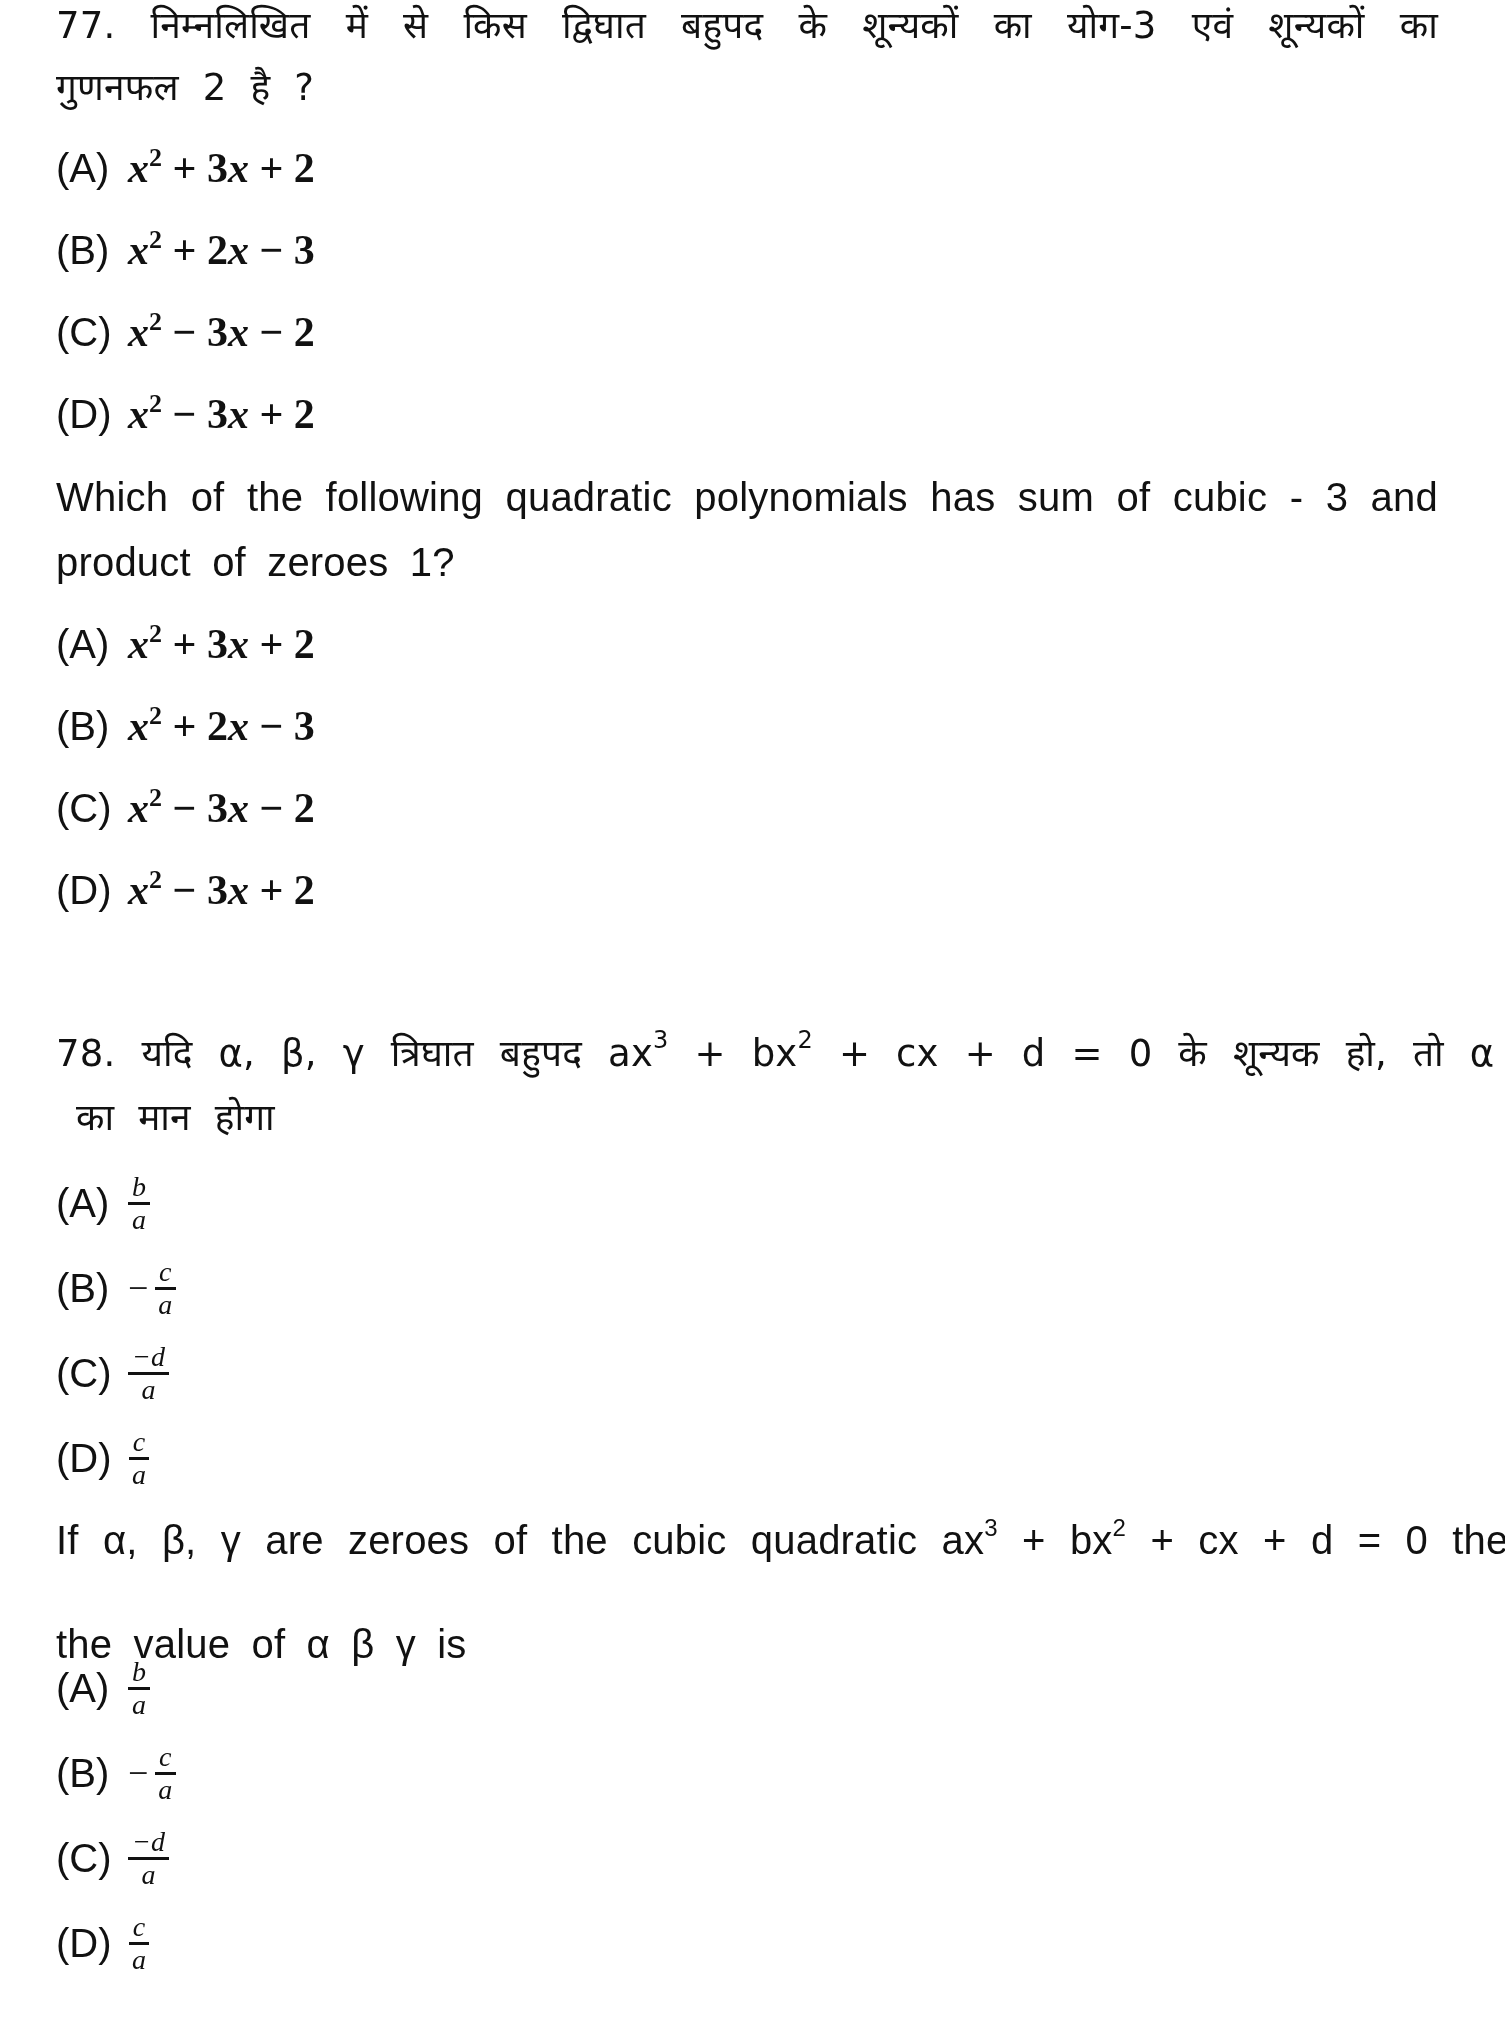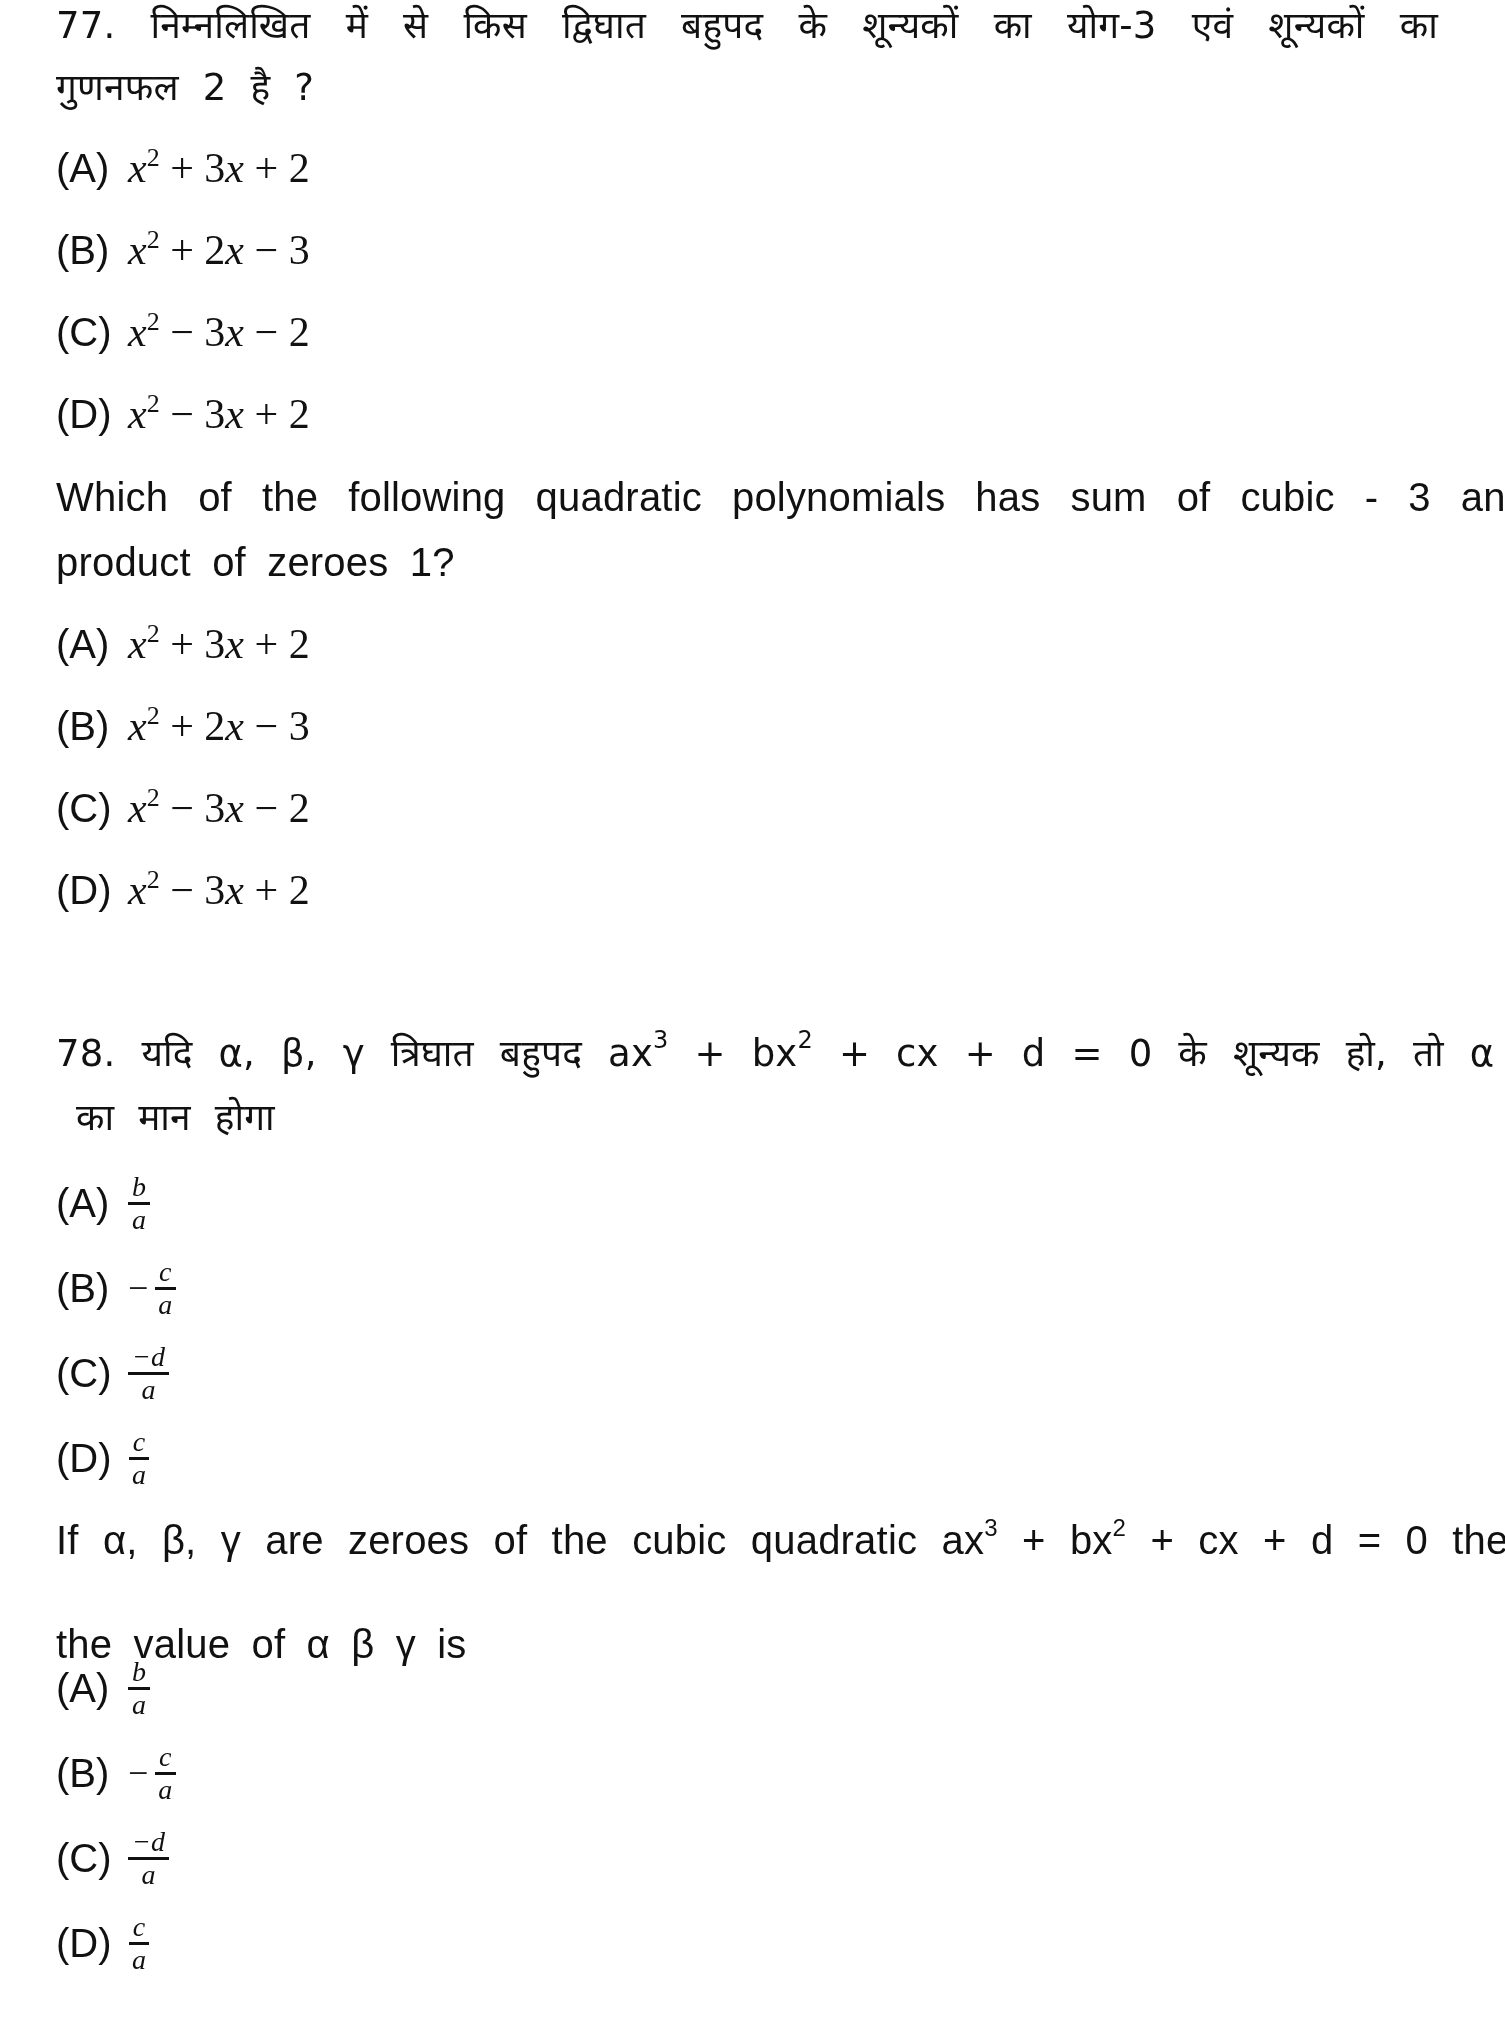--- a/index.html
+++ b/index.html
@@ -12,21 +12,21 @@
     position: absolute; left: 56px; font-size: 40px; line-height: 48px;
     white-space: nowrap; word-spacing: 10px; letter-spacing: 0.2px;
   }
   .hi { font-family: "DejaVu Sans", sans-serif; font-size: 37px; word-spacing: 12px; }
   .justify { width: 1382px; display: flex; justify-content: space-between; word-spacing: 0; }
   .opt {
     position: absolute; left: 56px; font-size: 40px; line-height: 48px;
     display: flex; align-items: center; white-space: nowrap;
   }
   .opt-label { display: inline-block; width: 72px; }
-  .math { font-family: "Liberation Serif", "DejaVu Serif", serif; font-size: 42px; }
+  .math { font-family: "Liberation Serif", "DejaVu Serif", serif; font-size: 42px; font-weight: bold; }
   .math i { font-style: italic; }
   .math sup { font-size: 26px; vertical-align: 16px; line-height: 0; }
   .sup-s { font-size: 24px; vertical-align: 18px; line-height: 0; }
   .frac {
     display: inline-flex; flex-direction: column; align-items: center;
     font-family: "Liberation Serif", "DejaVu Serif", serif; font-style: italic;
     font-size: 28px; line-height: 30px; vertical-align: middle;
   }
   .frac .num { padding: 0 4px; border-bottom: 3px solid #111; }
   .frac .den { padding: 0 4px; }
@@ -65,21 +65,21 @@
     <div class="opt" style="top: 308px;">
       <span class="opt-label">(C)</span>
       <span class="math"><i>x</i><sup>2</sup> <span>− 3</span><i>x</i> <span>− 2</span></span>
     </div>
     <div class="opt" style="top: 390px;">
       <span class="opt-label">(D)</span>
       <span class="math"><i>x</i><sup>2</sup> <span>− 3</span><i>x</i> <span>+ 2</span></span>
     </div>
   </div>
 
-<div class="line justify" style="top:473px;gap:30px;" id="q77e1">
+<div class="line justify" style="top:473px;" id="q77e1">
     <span>Which</span>
     <span>of</span>
     <span>the</span>
     <span>following</span>
     <span>quadratic</span>
     <span>polynomials</span>
     <span>has</span>
     <span>sum</span>
     <span>of</span>
     <span>cubic</span>

